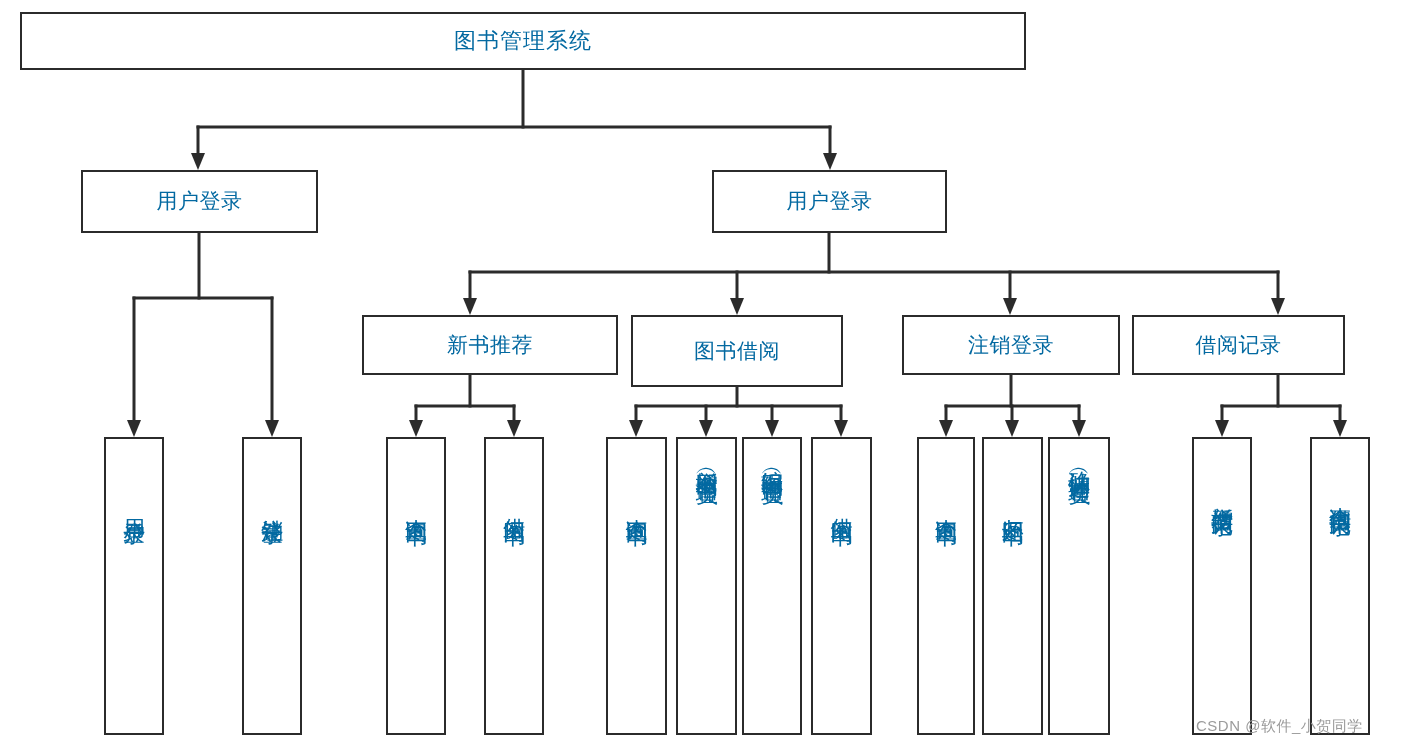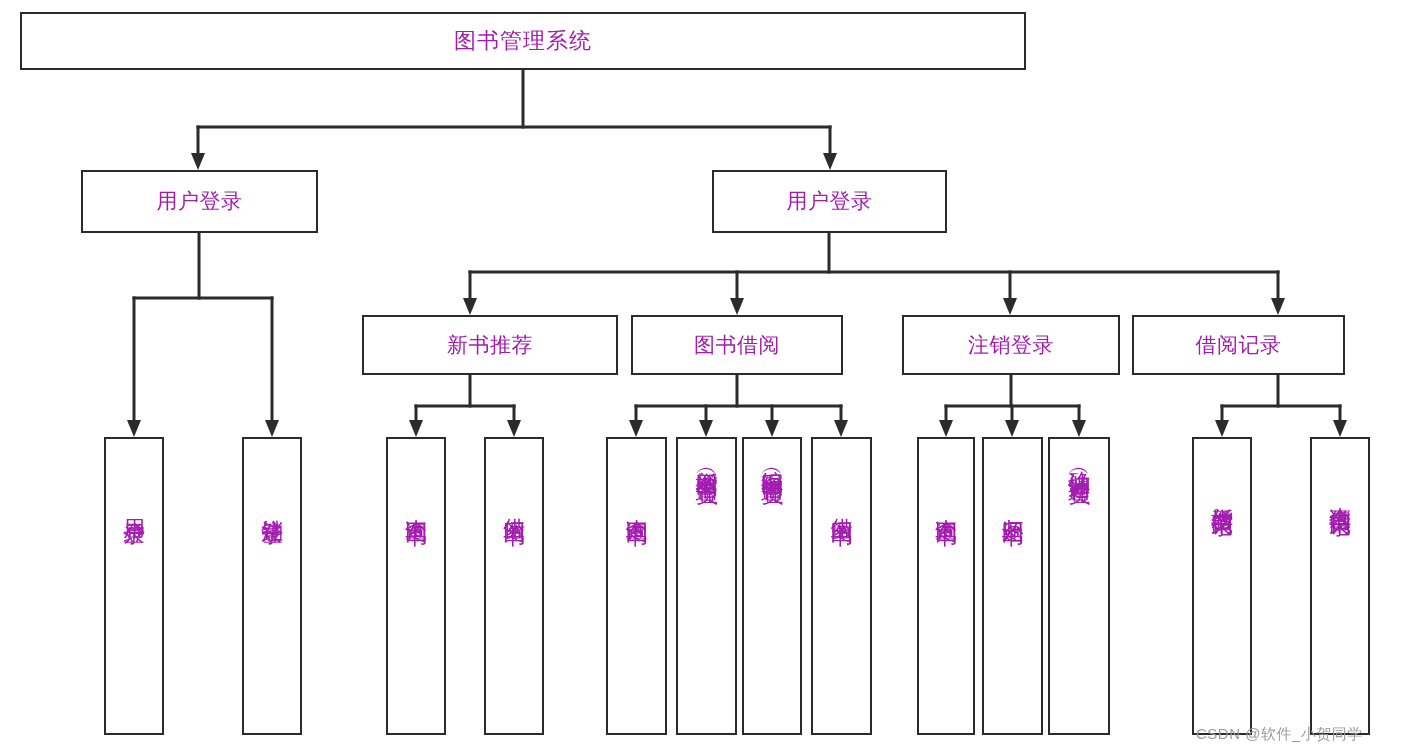--- a/index.html
+++ b/index.html
@@ -27,21 +27,21 @@
     pointer-events: none;
   }
   .node {
     position: absolute;
     box-sizing: border-box;
     background: #ffffff;
     border: 2px solid #2b2b2b;
     display: flex;
     align-items: center;
     justify-content: center;
-    color: #a21caf;
+    color: #0369a1;
     z-index: 2;
   }
   .node .lbl {
     display: block;
     text-align: center;
     line-height: 1.18;
     white-space: pre;
   }
   .node.horizontal .lbl {
     font-size: 21px;
@@ -155,21 +155,21 @@
         <span class="lbl">用户登录</span>
       </div>
       <div class="node horizontal" style="left: 712px; top: 170px; width: 235px; height: 63px;">
         <span class="lbl">用户登录</span>
       </div>
     </div>
   <div id="nodes-l3">
       <div class="node horizontal" style="left: 362px; top: 315px; width: 256px; height: 60px;">
         <span class="lbl">新书推荐</span>
       </div>
-      <div class="node horizontal" style="left: 631px; top: 315px; width: 212px; height: 60px;">
+      <div class="node horizontal" style="left: 631px; top: 315px; width: 212px; height: 72px;">
         <span class="lbl">图书借阅</span>
       </div>
       <div class="node horizontal" style="left: 902px; top: 315px; width: 218px; height: 60px;">
         <span class="lbl">注销登录</span>
       </div>
       <div class="node horizontal" style="left: 1132px; top: 315px; width: 213px; height: 60px;">
         <span class="lbl">借阅记录</span>
       </div>
     </div>
   <div id="nodes-leaf">
@@ -207,15 +207,15 @@
         <span class="lbl">确认归还（管理员）</span>
       </div>
       <div class="node vertical midshort" style="left: 1192px; top: 437px; width: 60px; height: 298px;">
         <span class="lbl">新增借阅记录</span>
       </div>
       <div class="node vertical midshort" style="left: 1310px; top: 437px; width: 60px; height: 298px;">
         <span class="lbl">查询借阅记录</span>
       </div>
     </div>
 
-  <div class="watermark" style="left: 1196px; top: 717px; margin-top: 8px;">CSDN @软件_小贺同学</div>
+  <div class="watermark" style="left: 1196px; top: 717px;">CSDN @软件_小贺同学</div>
 
 </div>
 
 </body></html>

